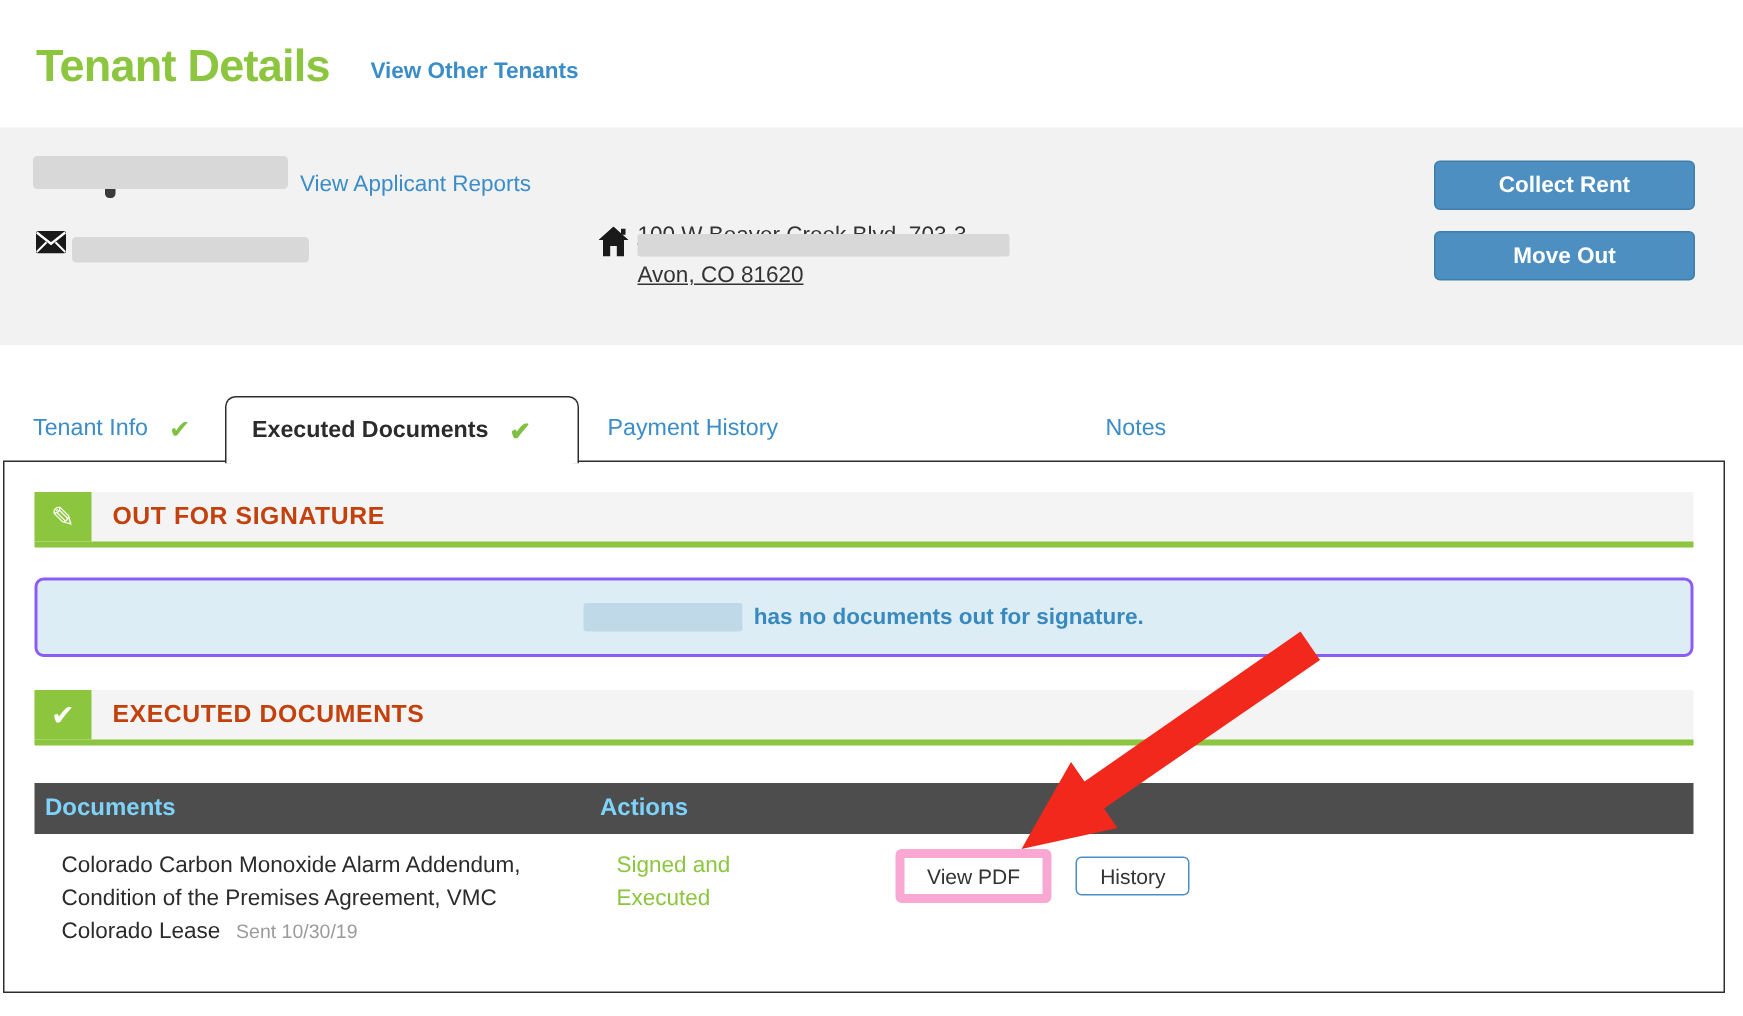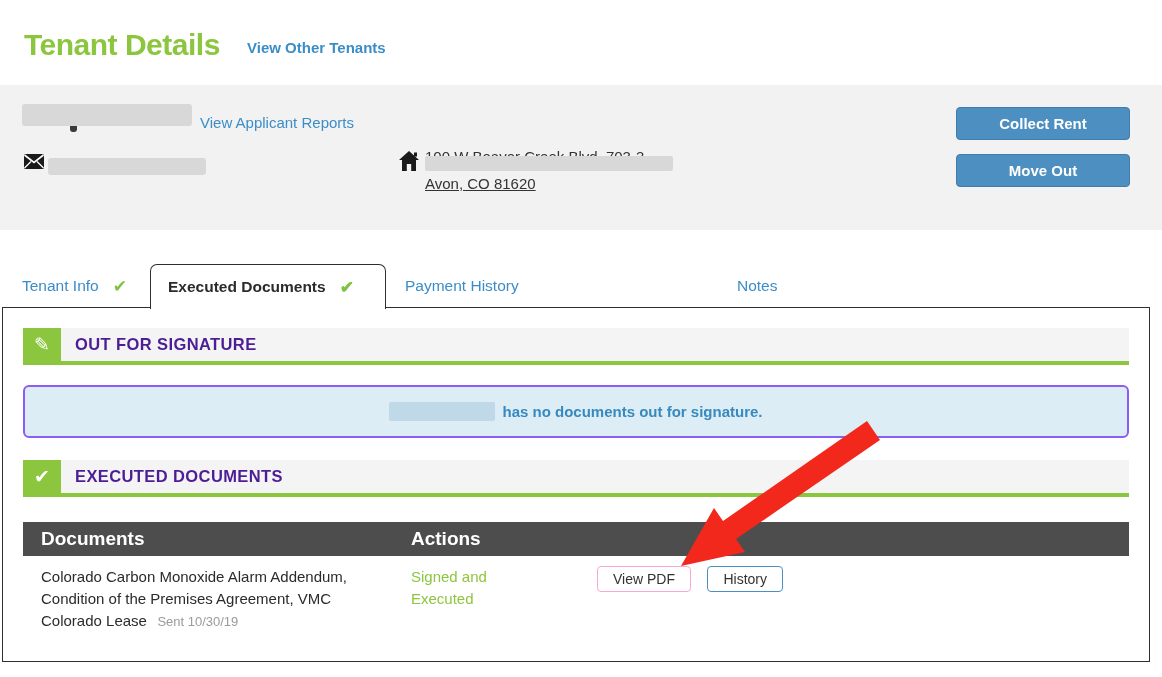--- a/index.html
+++ b/index.html
@@ -42,39 +42,39 @@
   .t4 { left:563px; }
   .t5 { left:737px; }
 
   
   .content-panel { position:absolute; left:2px; top:307px; width:1148px; height:355px; background:#fff;
     border:1.5px solid #2e2e2e; z-index:2; padding:20px; }
   .section-head { display:flex; align-items:stretch; height:37px; border-bottom:4px solid #8CC63F; background:#F4F4F4; }
   .section-icon { width:38px; background:#8CC63F; color:#fff; display:flex; align-items:center; justify-content:center;
     font-size:19px; flex:0 0 38px; }
   .section-title { display:flex; align-items:center; margin-left:14px; font-size:16.5px; font-weight:bold;
-    color:#4c1d95; letter-spacing:0.4px; }
+    color:#c2410c; letter-spacing:0.4px; }
   .info-box { margin-top:20px; height:53px; background:#DCEDF6; border:2px solid #8b5cf6; border-radius:6px;
     display:flex; align-items:center; justify-content:center; font-size:15px; font-weight:bold; color:#3889BD; }
   .info-name-redact { display:inline-block; width:106px; height:19px; background:#BFD9E9; border-radius:2px;
     margin-right:7px; vertical-align:-4px; }
   .sec2 { margin-top:22px; }
 
   
   .doc-table { margin-top:25px; }
   .tbl-head { display:grid; grid-template-columns:370px 186px 1fr; background:#4D4D4D; height:34px; align-items:center; }
-  .tbl-head span { color:#ffffff; font-weight:bold; font-size:19px; padding-left:18px; }
+  .tbl-head span { color:#7dd3fc; font-weight:bold; font-size:16px; padding-left:7px; }
   .tbl-row { display:grid; grid-template-columns:370px 186px 1fr; padding-top:10px; }
   .cell { padding-left:18px; }
   .doc-name { font-size:15px; color:#2b2b2b; line-height:22px; max-width:350px; }
   .sent { font-size:13px; color:#9b9b9b; margin-left:6px; white-space:nowrap; }
   .status { font-size:15px; color:#8CC63F; line-height:22px; max-width:110px; }
   .act-btn { display:inline-block; background:#fff; border-radius:4px; font-size:14px; color:#333;
     padding:4px 15px; cursor:pointer; font-family:"Liberation Sans", sans-serif; }
-  .btn-viewpdf { border:1px solid #f9a8d4; margin-right:12px; }
+  .btn-viewpdf { border:6px solid #f9a8d4; margin-right:12px; }
   .btn-history { border:1px solid #4A90C4; }
 
   
   .arrow-layer { position:absolute; left:0; top:0; width:1162px; height:677px; z-index:9; pointer-events:none; }
 </style>
 </head>
 <body>
 
 <div class="page-header">
   <div class="page-title">Tenant Details</div>

